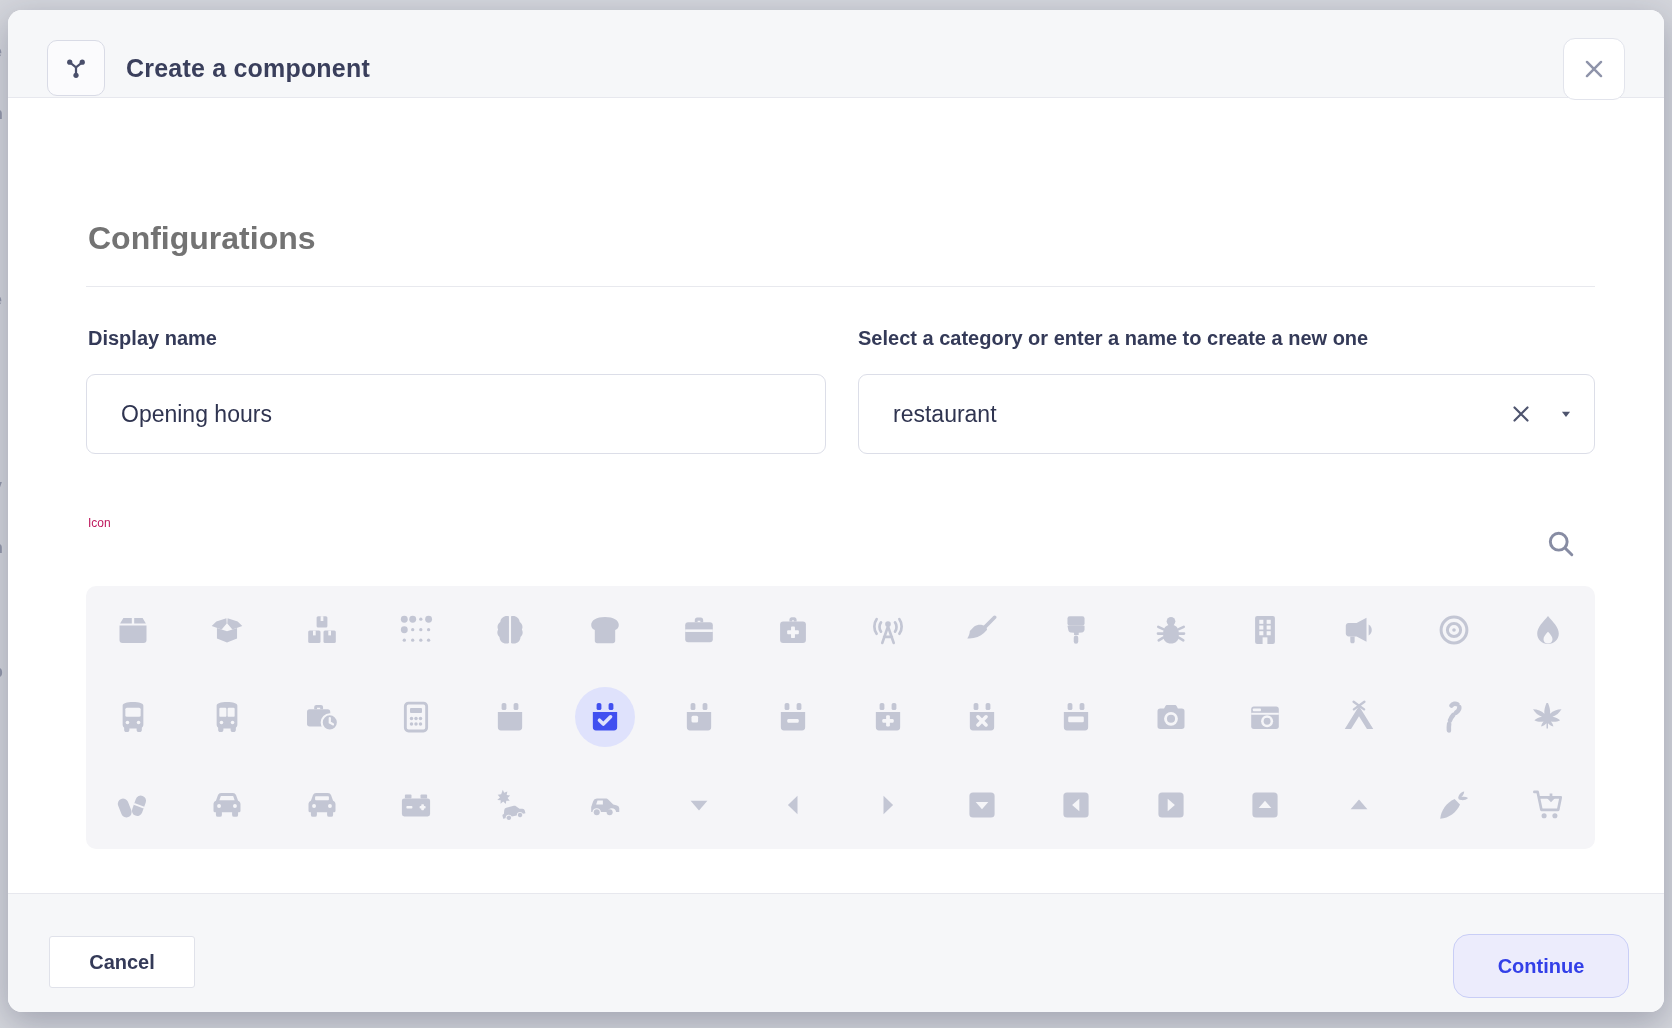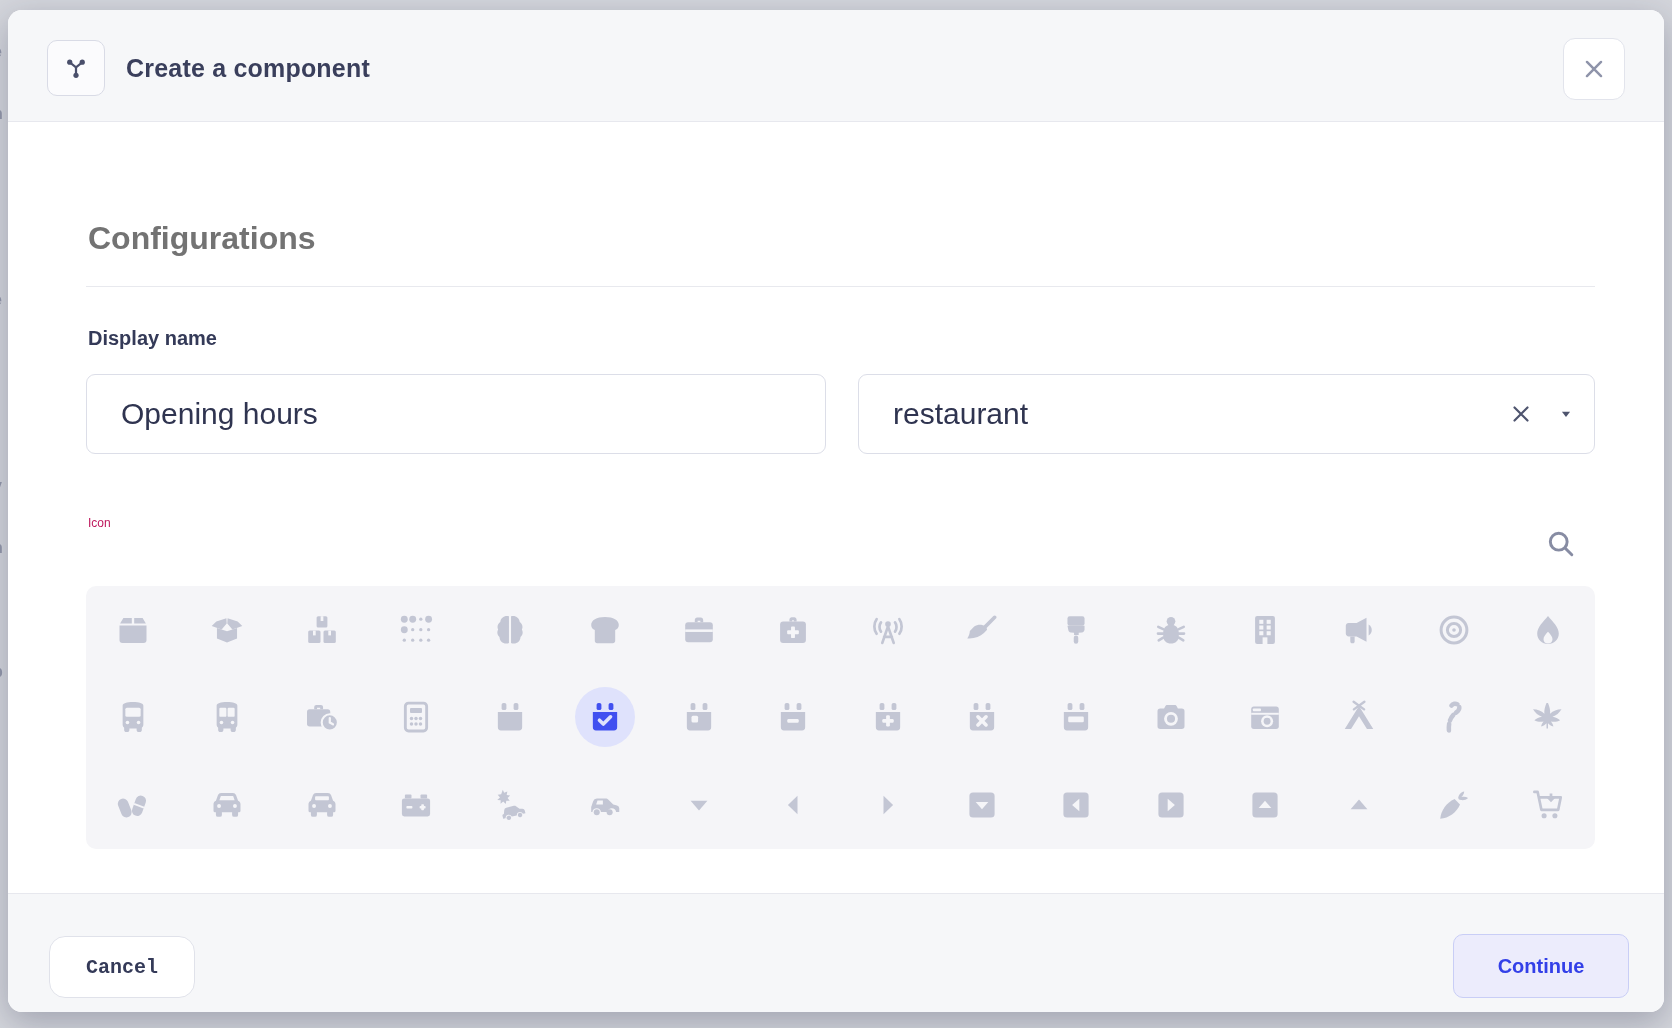--- a/index.html
+++ b/index.html
@@ -15,21 +15,21 @@
     font-size:16px; font-weight:bold; color:#9499ab; text-indent:-7px; line-height:20px;
   }
   .edge-frag.blue { color:#7d88ec; }
 
   .modal {
     position:absolute; left:8px; top:10px; width:1656px; height:1002px;
     background:#ffffff; border-radius:14px; overflow:hidden;
     box-shadow:0 10px 34px rgba(25,30,60,.28);
   }
   .modal-header {
-    position:absolute; left:0; top:0; width:100%; height:112px;
+    position:absolute; left:0; top:0; width:100%; height:88px;
     background:#f6f7f9; border-bottom:1px solid #e7e8ee;
   }
   .app-icon-box {
     position:absolute; left:39px; top:30px; width:58px; height:56px;
     background:#fbfbfd; border:1px solid #d9dbe6; border-radius:10px;
     display:flex; align-items:center; justify-content:center;
   }
   .modal-title {
     position:absolute; left:118px; top:0; height:116px; display:flex; align-items:center;
     font-size:25px; font-weight:bold; color:#3a3f5c; letter-spacing:.2px;
@@ -55,21 +55,21 @@
   .tab.active { color:#4353f0; border-bottom-color:#4353f0; }
   .divider { position:absolute; left:78px; top:276px; width:1509px; height:1px; background:#e8e9ee; }
 
   .field-label { position:absolute; top:317px; font-size:20px; font-weight:bold; color:#343a58;text-align:right; }
   .label-display { left:80px; }
   .label-category { left:850px; }
   .text-input {
     position:absolute; top:364px; height:80px;
     border:1px solid #dcdee8; border-radius:9px; background:#fff;
     font-family:"Liberation Sans", sans-serif;
-    font-size:30px; color:#2f3450; padding:0 34px; outline:none;
+    font-size:23px; color:#2f3450; padding:0 34px; outline:none;
   }
   .input-display { left:78px; width:740px; }
   .combo-wrap { position:absolute; left:850px; top:364px; width:737px; height:80px;padding-left:44px; }
   .combo-wrap .text-input { position:absolute; left:0; top:0; width:100%; height:100%; padding-right:120px; }
   .combo-clear { position:absolute; left:650px; top:27px; width:26px; height:26px; cursor:pointer; }
   .combo-caret { position:absolute; left:700px; top:33px; width:16px; height:14px; cursor:pointer; }
 
   .icon-label { position:absolute; left:80px; top:506px; font-size:12px; font-weight:normal; color:#be185d; }
   .search-btn { position:absolute; left:1537px; top:518px; width:32px; height:32px; cursor:pointer; }
 
@@ -84,28 +84,28 @@
     color:#c3c6d4; cursor:pointer; border-radius:50%;
   }
   .icon-cell.selected { background:#dfe2fc; color:#4150f0; }
   .icon-cell svg { display:block; }
 
   .modal-footer {
     position:absolute; left:0; top:883px; width:100%; height:119px;
     background:#f6f7f9; border-top:1px solid #e7e8ee;
   }
   .cancel-btn {
-    position:absolute; left:41px; top:42px; width:146px; height:62px;
-    background:#ffffff; border:1px solid #e0e2ea; border-radius:16px;
-    font-family:Liberation Mono, monospace;
+    position:absolute; left:41px; top:42px; width:146px; height:52px;
+    background:#ffffff; border:1px solid #e0e2ea; border-radius:3px;
+    font-family:Liberation Sans, sans-serif;
     font-size:20px; font-weight:bold; color:#343a58; cursor:pointer;
   }
   .continue-btn {
     position:absolute; left:1445px; top:40px; width:176px; height:64px;
-    background:#ececfc; border:1px solid #c9cef6; border-radius:10px;
+    background:#ececfc; border:1px solid #c9cef6; border-radius:16px;
     font-family:"Liberation Sans", sans-serif;
     font-size:20px; font-weight:bold; color:#3340e8; cursor:pointer;
   }
 </style>
 </head>
 <body>
 
 <div id="edge-frags">
     <div class="edge-frag" style="top: 42px;">e</div>
     <div class="edge-frag" style="top: 104px;">n</div>
@@ -142,20 +142,21 @@
     </div>
   </div>
 
   <div class="section-title">Configurations</div>
 
   <div class="divider"></div>
 
   <div class="field-label label-display">Display name</div>
   <input class="text-input input-display" value="Opening hours" style="">
 
+  <div class="field-label label-category">Select a category or enter a name to create a new one</div>
   <div class="combo-wrap">
     <input class="text-input" value="restaurant" style="">
     <svg class="combo-clear" viewBox="0 0 24 24" fill="none" stroke="#4e546e" stroke-width="2" stroke-linecap="round">
       <path d="M6 6l12 12M18 6 6 18"></path>
     </svg>
     <svg class="combo-caret" viewBox="0 0 24 24">
       <path d="M5 8h14l-7 9z" fill="#4e546e"></path>
     </svg>
   </div>
 

